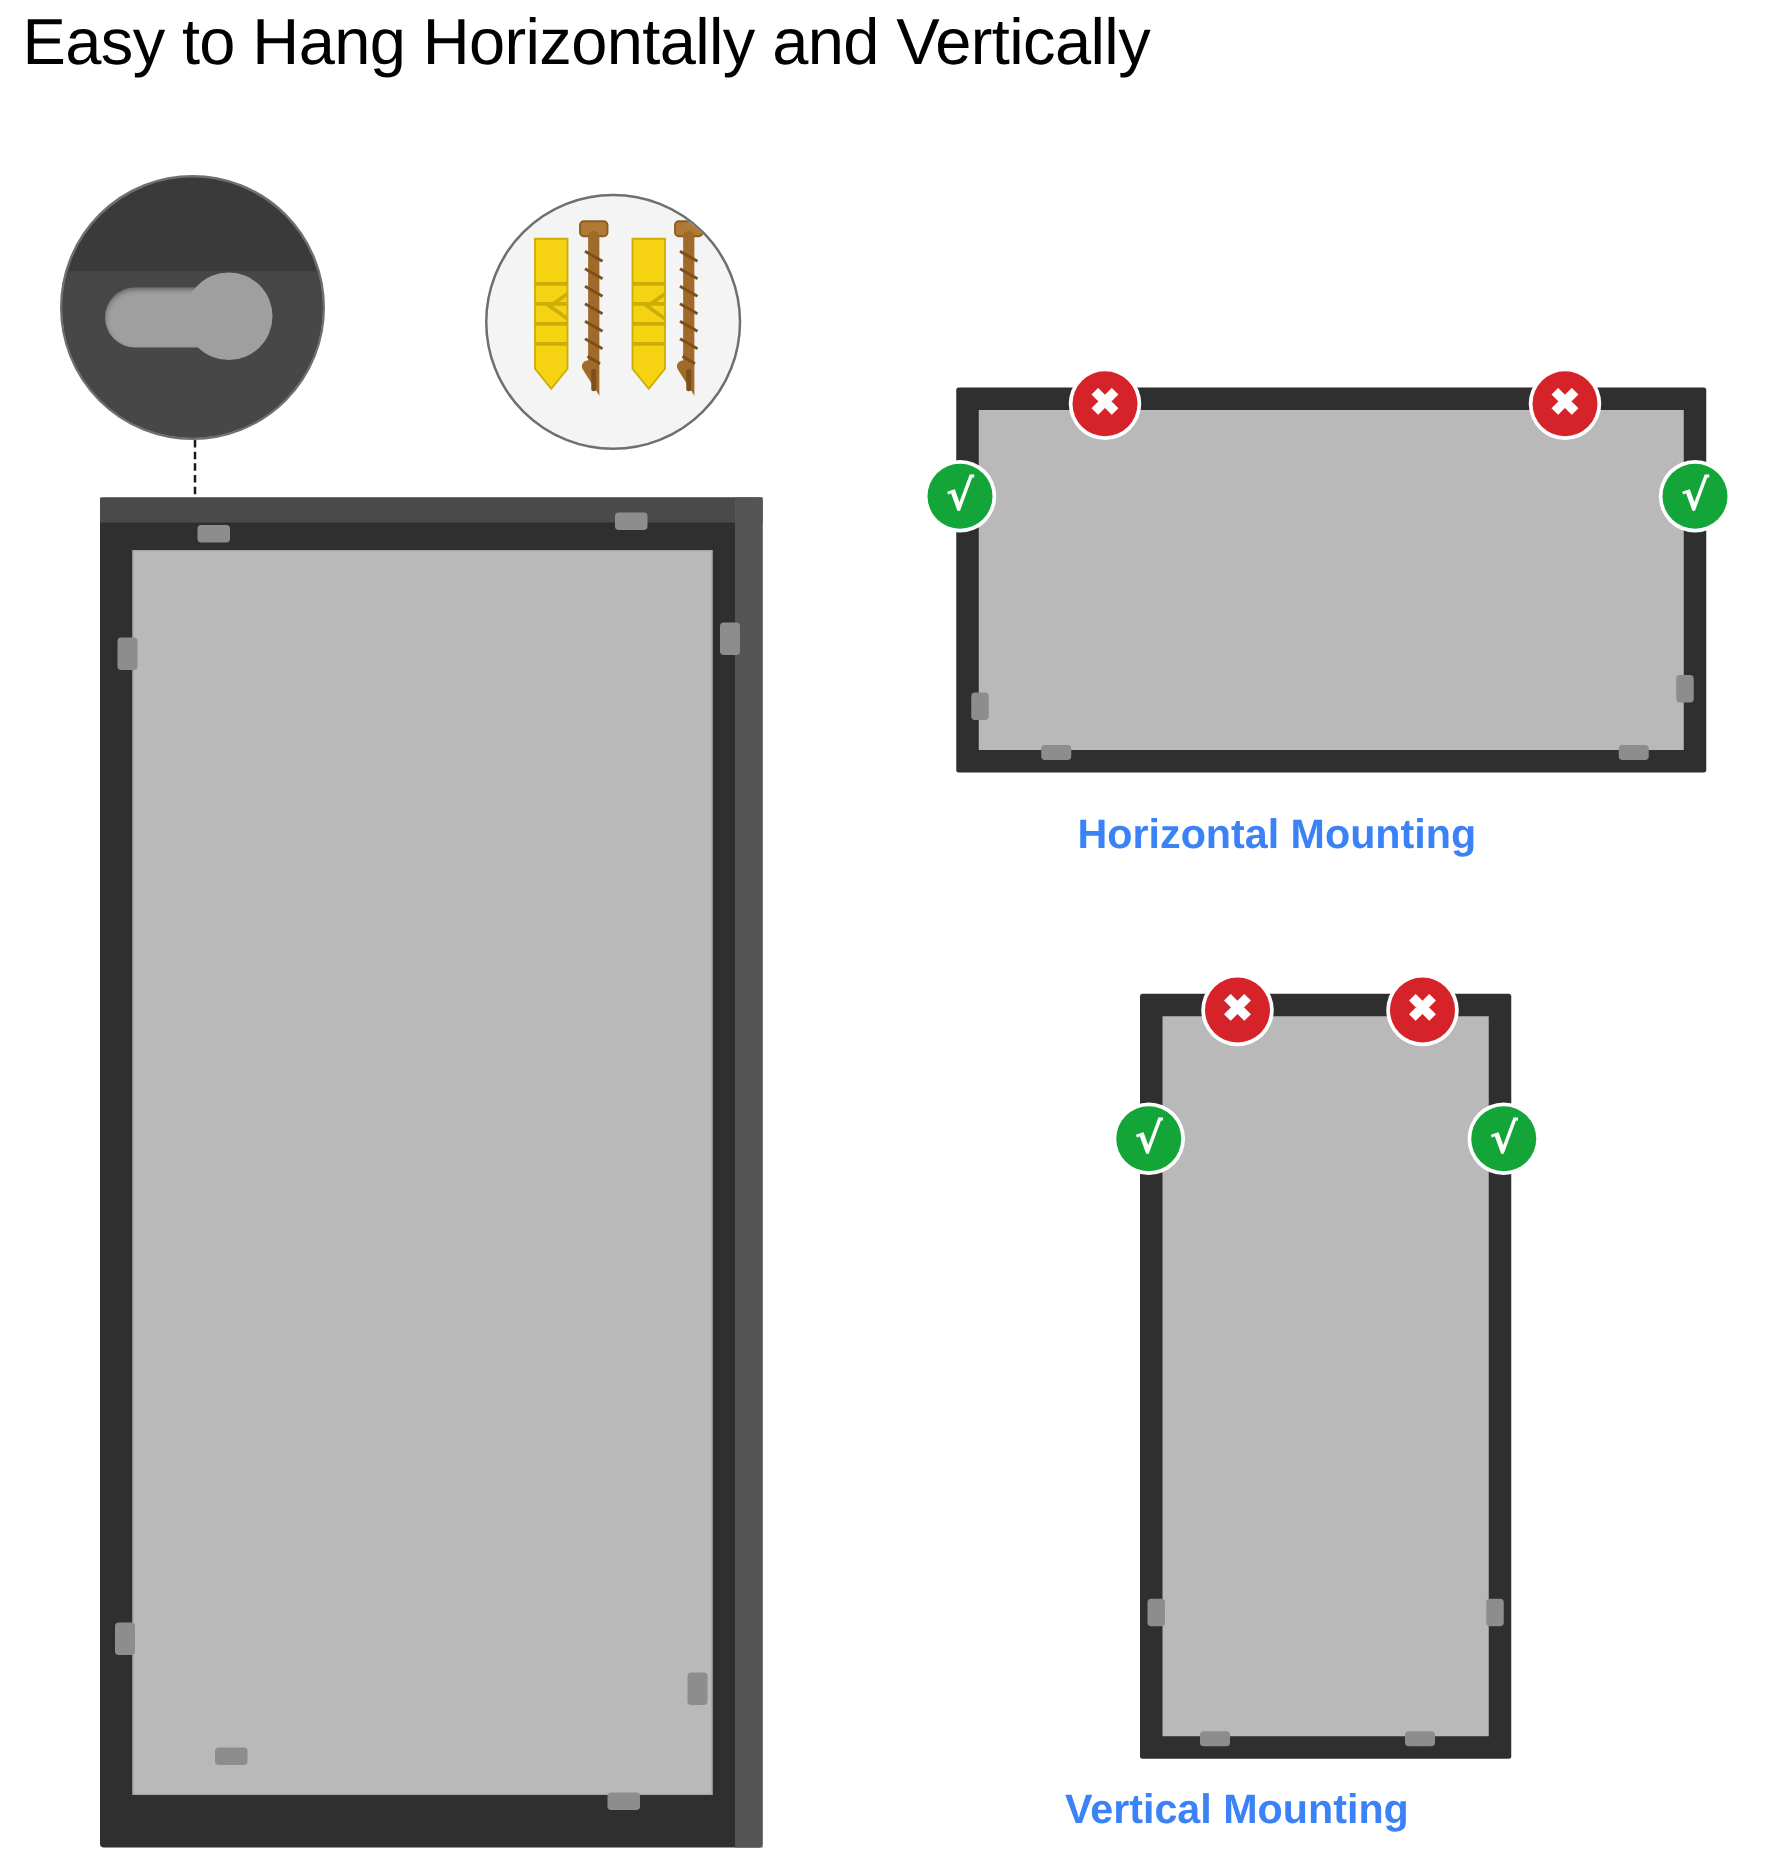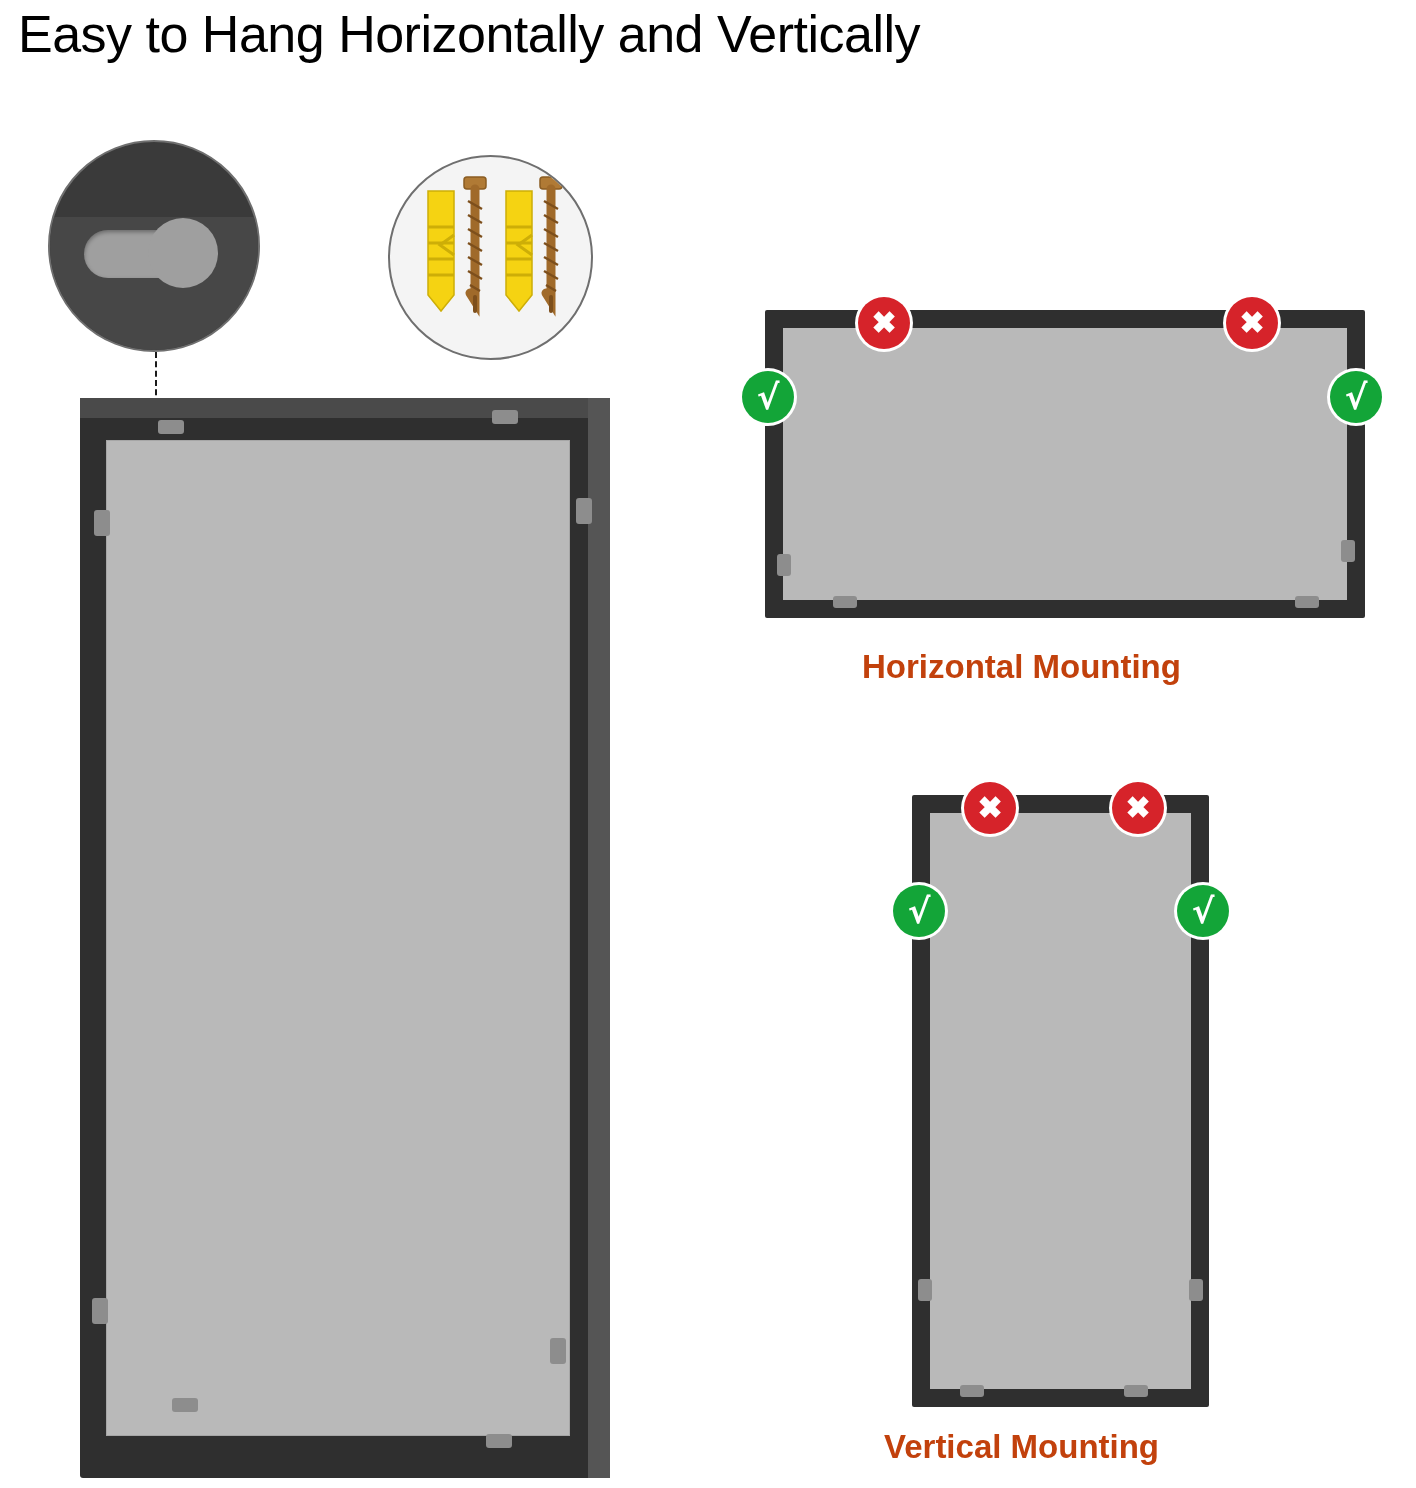--- a/index.html
+++ b/index.html
@@ -192,25 +192,25 @@
     background: #13a538;
     font-size: 34px;
     line-height: 1;
     font-family: "DejaVu Sans", sans-serif;
   }
 
   .caption {
     position: absolute;
     font-size: 33px;
     font-weight: bold;
-    color: #c2410c;
+    color: #3b82f6;
     white-space: nowrap;
   }
   #horizontal-caption { left: 862px; top: 648px; }
-  #vertical-caption   { left: 884px; top: 1428px; }
+  #vertical-caption   { left: 852px; top: 1428px; }
 </style>
 </head>
 <body>
 
 <div class="title">Easy to Hang Horizontally and Vertically</div>
 
 <div class="circle-callout" id="keyhole-circle">
   <div class="plate"></div>
   <div class="slot"></div>
 </div>

